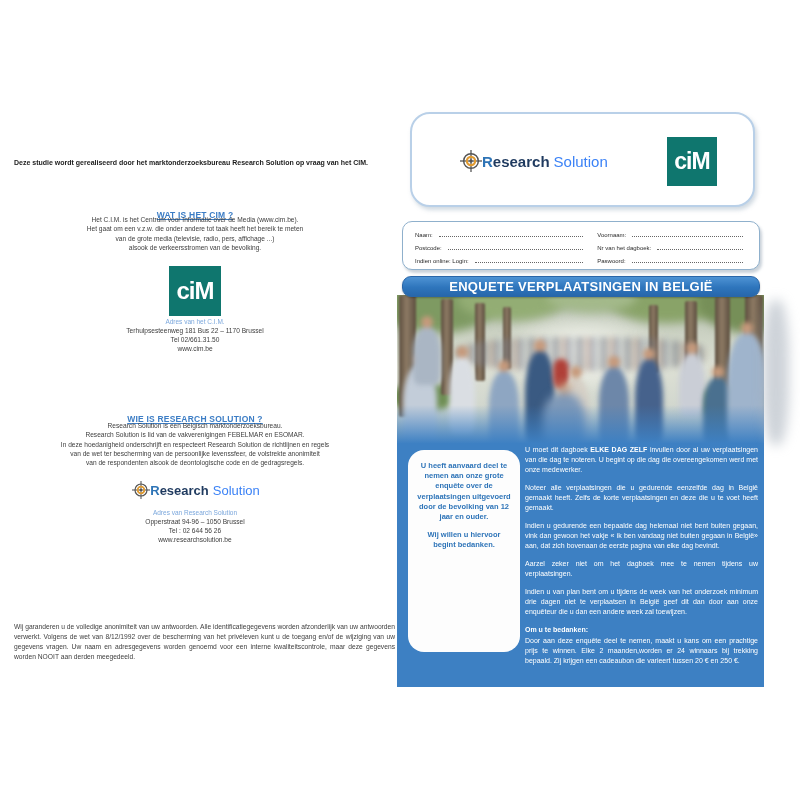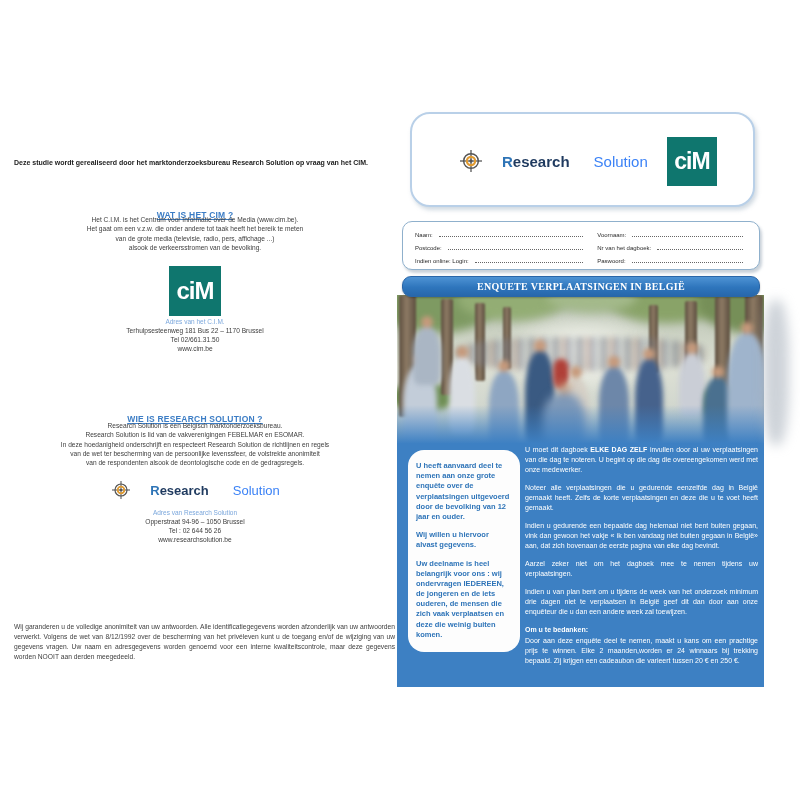--- a/index.html
+++ b/index.html
@@ -19,41 +19,41 @@
 
   .cim-logo { background:#0f766e; color:#fff; display:flex; align-items:center; justify-content:center; font-weight:bold; letter-spacing:-1px; }
   .cim-logo-left { position:absolute; left:169px; top:266px; width:52px; height:50px; font-size:24px; }
   .addr-title { position:absolute; left:14px; width:362px; text-align:center; font-size:6.5px; color:#7ba7dc; }
   .addr-lines { position:absolute; left:14px; width:362px; text-align:center; font-size:6.6px; color:#3d3d3d; line-height:1.35; }
   .cim-addr-title { top:318px; }
   .cim-addr { top:327px; }
   .rs-addr-title { top:509px; }
   .rs-addr { top:518px; }
 
-  .rs-logo { display:flex; align-items:center; gap:20px; }
+  .rs-logo { display:flex; align-items:center; gap:0; }
   .rs-logo-left { position:absolute; left:106px; top:481px; width:180px; justify-content:center; }
   .rs-word-research { color:#1f3a5f; font-weight:bold; display:inline-block; }
   .rs-word-research::first-letter { color:#2e74b6; }
   .rs-word-solution { color:#3b82f6; display:inline-block; margin-left:4px; }
   .rs-logo-left .rs-word-research, .rs-logo-left .rs-word-solution { font-size:13px; }
 
   .privacy { position:absolute; left:14px; top:615px; width:381px; font-size:6.7px; color:#3d3d3d; line-height:1.52; text-align:justify; }
 
   
   .header-box { position:absolute; left:410px; top:112px; width:345px; height:95px; border:2px solid #b9d0e8; border-radius:20px; background:#fff; box-shadow:2px 3px 4px rgba(120,145,170,.35); }
   .rs-logo-hdr { position:absolute; left:48px; top:36px; }
   .rs-logo-hdr .rs-word-research, .rs-logo-hdr .rs-word-solution { font-size:15px; }
   .cim-logo-hdr { position:absolute; left:255px; top:23px; width:50px; height:49px; font-size:23px; }
 
   .form-box { position:absolute; left:402px; top:221px; width:358px; height:49px; border:1.5px solid #8fb0cc; border-radius:10px; background:#fff; box-shadow:2px 3px 3px rgba(120,140,160,.4); padding:8px 12px 6px; display:grid; grid-template-columns:1.15fr 1fr; column-gap:10px; row-gap:5px; }
   .form-cell { display:flex; align-items:flex-end; }
   .form-label { font-size:6px; color:#2b2b2b; white-space:nowrap; }
   .dotline { flex:1; border-bottom:1px dotted #666; height:7px; margin:0 4px 1px 6px; }
 
-  .banner { position:absolute; left:402px; top:276px; width:358px; height:21px; border-radius:9px; background:linear-gradient(180deg,#4e93d4 0%,#2e75bc 55%,#2767ab 100%); border:1px solid #2a66a8; color:#fff; font-weight:bold; font-size:10px; letter-spacing:.3px; display:flex; align-items:center; justify-content:center; z-index:5; box-shadow:0 1px 2px rgba(0,0,0,.25);font-family:Liberation Serif, serif; }
+  .banner { position:absolute; left:402px; top:276px; width:358px; height:21px; border-radius:9px; background:linear-gradient(180deg,#4e93d4 0%,#2e75bc 55%,#2767ab 100%); border:1px solid #2a66a8; color:#fff; font-weight:bold; font-size:13px; letter-spacing:.3px; display:flex; align-items:center; justify-content:center; z-index:5; box-shadow:0 1px 2px rgba(0,0,0,.25); }
 
   .panel { position:absolute; left:397px; top:295px; width:367px; height:392px; background:#3d80c3; }
 
   
   .photo { position:absolute; left:0; top:0; width:367px; height:152px; overflow:hidden; background:linear-gradient(180deg,#aab4a6 0%,#c8cfc0 22%,#dde0d4 48%,#d3d8cf 70%,#c4ccc8 100%); }
   .haze { position:absolute; left:95px; top:10px; width:180px; height:90px; background:radial-gradient(ellipse at center, rgba(250,250,245,.95), rgba(240,240,232,0) 70%); filter:blur(4px); }
   .canopy { position:absolute; border-radius:50%; filter:blur(5px); }
   .canopy:nth-of-type(2) { left:-20px; top:-22px; width:120px; height:60px; background:#7e9a62; }
   .canopy:nth-of-type(3) { left:60px; top:-18px; width:110px; height:44px; background:#93ad74; }
   .canopy:nth-of-type(4) { left:210px; top:-20px; width:120px; height:48px; background:#89a368; }
@@ -86,21 +86,21 @@
   .person:nth-of-type(25) { left:238px; top:64px; width:28px; height:88px; background:#46628c; }
   .person:nth-of-type(26) { left:282px; top:58px; width:26px; height:64px; background:#caced6; }
   .person:nth-of-type(27) { left:306px; top:82px; width:30px; height:70px; background:#4a708f; }
   .person:nth-of-type(28) { left:330px; top:38px; width:40px; height:114px; background:#9fb4cc; }
   .person:nth-of-type(29) { left:16px;  top:32px; width:28px; height:58px; background:#aab6c4; }
   .person:nth-of-type(30) { left:146px; top:98px; width:42px; height:54px; background:#7d98b8; filter:blur(4px); }
   .photo-fade { position:absolute; left:0; bottom:0; width:100%; height:42px; background:linear-gradient(180deg, rgba(61,128,195,0), #3d80c3 92%); }
 
   .spill { position:absolute; left:763px; top:300px; width:26px; height:145px; background:rgba(165,175,185,.55); filter:blur(6px); border-radius:40%; }
 
-  .sidebar-box { position:absolute; left:11px; top:155px; width:112px; height:202px; background:#fdfdfd; border-radius:16px; padding:11px 8px; color:#2e74b8; font-size:7.5px; font-weight:bold; line-height:1.36; }
+  .sidebar-box { position:absolute; left:11px; top:155px; width:112px; height:202px; background:#fdfdfd; border-radius:16px; padding:11px 8px; color:#2e74b8; font-size:7.5px; font-weight:bold; text-align:center; line-height:1.36; }
   .sidebar-box p { margin:0 0 8px; }
   .sidebar-box p:last-child { margin-bottom:0; }
 
   .panel-text { position:absolute; left:128px; top:150px; width:233px; color:#ffffff; font-size:7px; line-height:1.43; text-align:justify; }
   .panel-text p { margin:0 0 8px; }
   .pt-title { font-weight:bold; margin:0 0 1px !important; }
 
   
   .tgt { display:inline-block; }
 </style>
@@ -239,22 +239,21 @@
         <div class="person"></div>
         <div class="person"></div>
         <div class="person"></div>
         <div class="person"></div>
         <div class="person"></div>
         <div class="photo-fade"></div>
       </div>
 
       <div class="sidebar-box">
         <p>U heeft aanvaard deel te nemen aan onze grote enquête over de verplaatsingen uitgevoerd door de bevolking van 12 jaar en ouder.</p>
-        <p>Wij willen u hiervoor alvast gegevens.</p>
-        <p><span>Uw deelname is heel belangrijk voor ons : wij ondervragen </span><span class="b">IEDEREEN</span><span>, de jongeren en de iets ouderen, de mensen die zich vaak verplaatsen en deze die weinig buiten komen.</span></p>
+        <p>Wij willen u hiervoor begint bedanken.</p>
       </div>
 
       <div class="panel-text">
         <p><span>U moet dit dagboek </span><span class="b">ELKE DAG ZELF</span><span> invullen door al uw verplaatsingen van die dag te noteren. U begint op die dag die overeengekomen werd met onze medewerker.</span></p>
         <p>Noteer alle verplaatsingen die u gedurende eenzelfde dag in België gemaakt heeft. Zelfs de korte verplaatsingen en deze die u te voet heeft gemaakt.</p>
         <p>Indien u gedurende een bepaalde dag helemaal niet bent buiten gegaan, vink dan gewoon het vakje « ik ben vandaag niet buiten gegaan in België» aan, dat zich bovenaan de eerste pagina van elke dag bevindt.</p>
         <p>Aarzel zeker niet om het dagboek mee te nemen tijdens uw verplaatsingen.</p>
         <p>Indien u van plan bent om u tijdens de week van het onderzoek  minimum drie dagen niet te verplaatsen in België geef dit dan door aan onze enquêteur die u dan een andere week zal toewijzen.</p>
         <p class="pt-title">Om u te bedanken:</p>
         <p>Door aan deze enquête deel te nemen, maakt u kans om een prachtige prijs te winnen. Elke 2 maanden,worden er 24 winnaars bij trekking bepaald. Zij krijgen een cadeaubon die varieert tussen 20 € en 250 €.</p>

